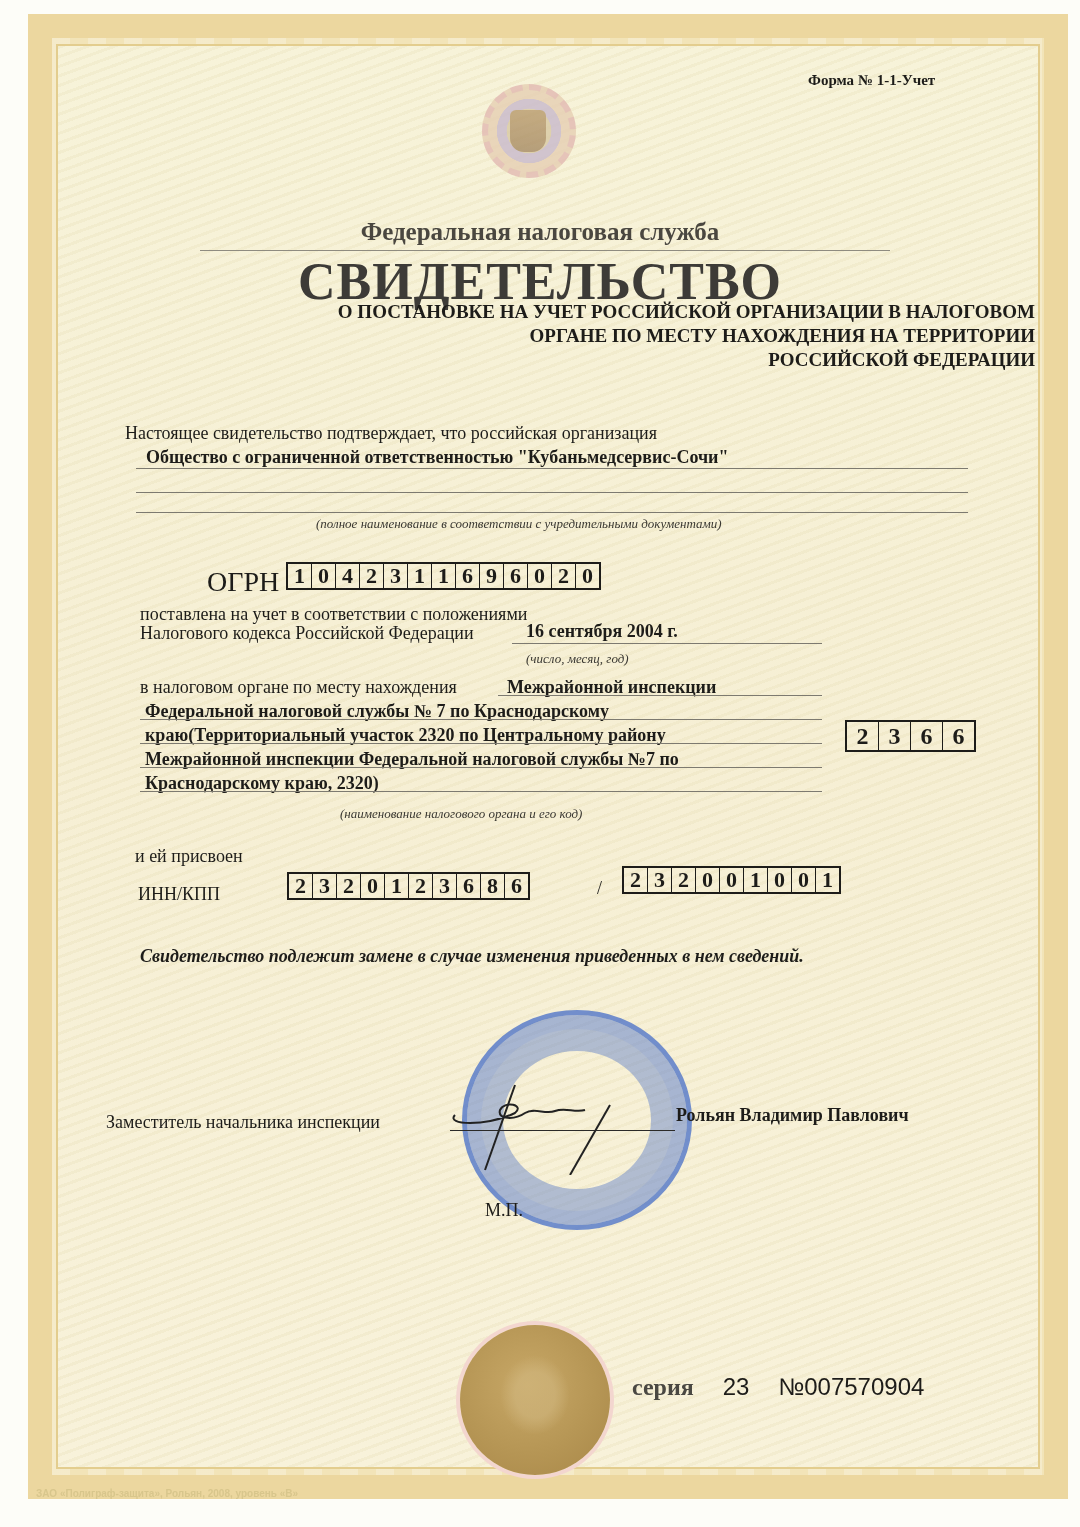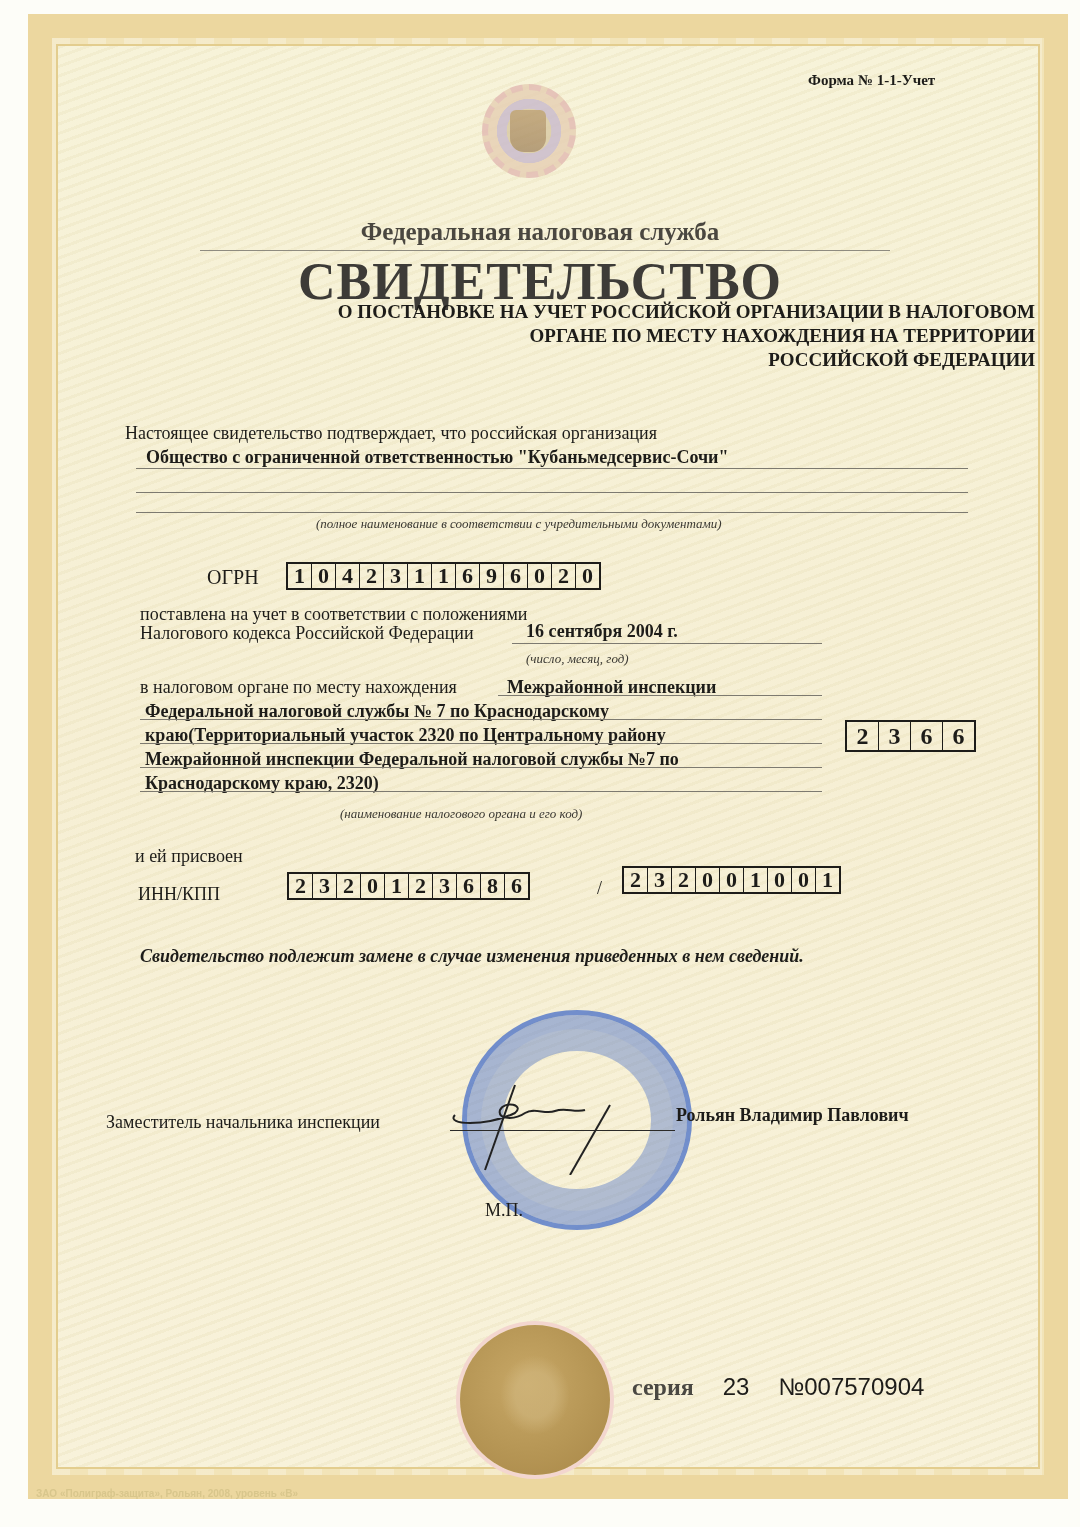--- a/index.html
+++ b/index.html
@@ -99,21 +99,21 @@
   <div>РОССИЙСКОЙ ФЕДЕРАЦИИ</div>
 </div>
 
 <div class="abs p" style="left:125px; top:423px;">Настоящее свидетельство подтверждает, что российская организация</div>
 <div class="abs p b" style="left:146px; top:447px;">Общество с ограниченной ответственностью "Кубаньмедсервис-Сочи"</div>
 <div class="abs hline" style="left:136px; top:468px; width:832px;"></div>
 <div class="abs hline" style="left:136px; top:492px; width:832px;"></div>
 <div class="abs hline" style="left:136px; top:512px; width:832px;"></div>
 <div class="abs caption" style="left:316px; top:516px;">(полное наименование в соответствии с учредительными документами)</div>
 
-<div class="abs p" style="left:207px; top:566px; font-size:20px;">ОГРН</div>
+<div class="abs p" style="left:207px; top:566px; font-size:28px;">ОГРН</div>
 <div class="abs digits" style="left:286px; top:562px;">
   <span>1</span>
   <span>0</span>
   <span>4</span>
   <span>2</span>
   <span>3</span>
   <span>1</span>
   <span>1</span>
   <span>6</span>
   <span>9</span>

